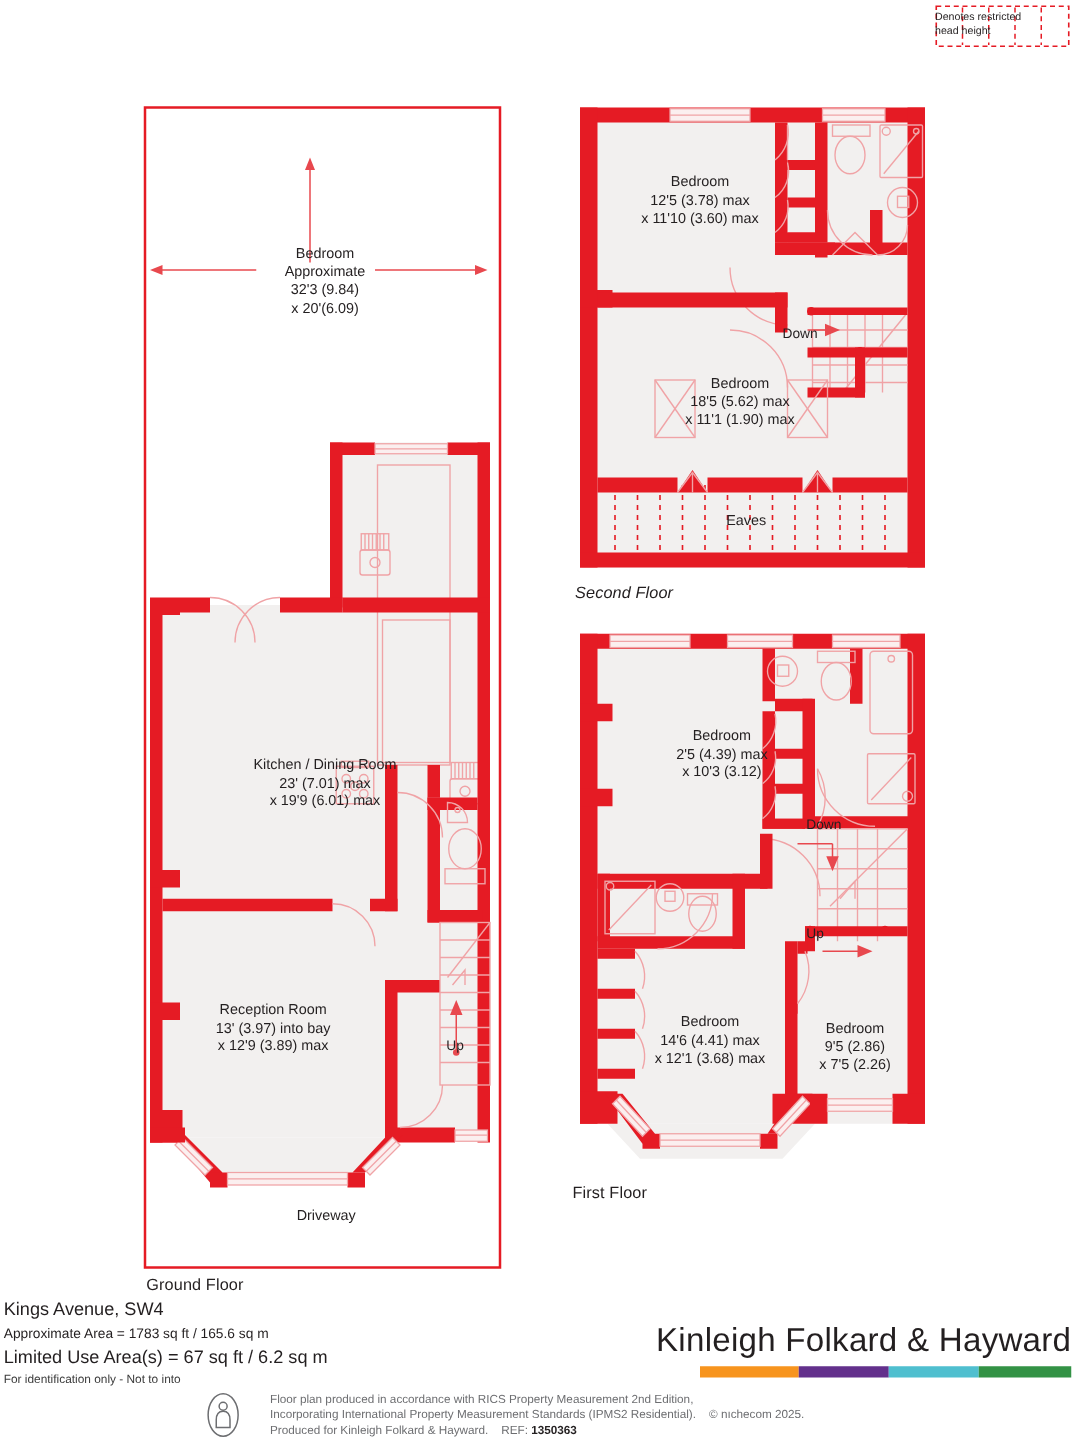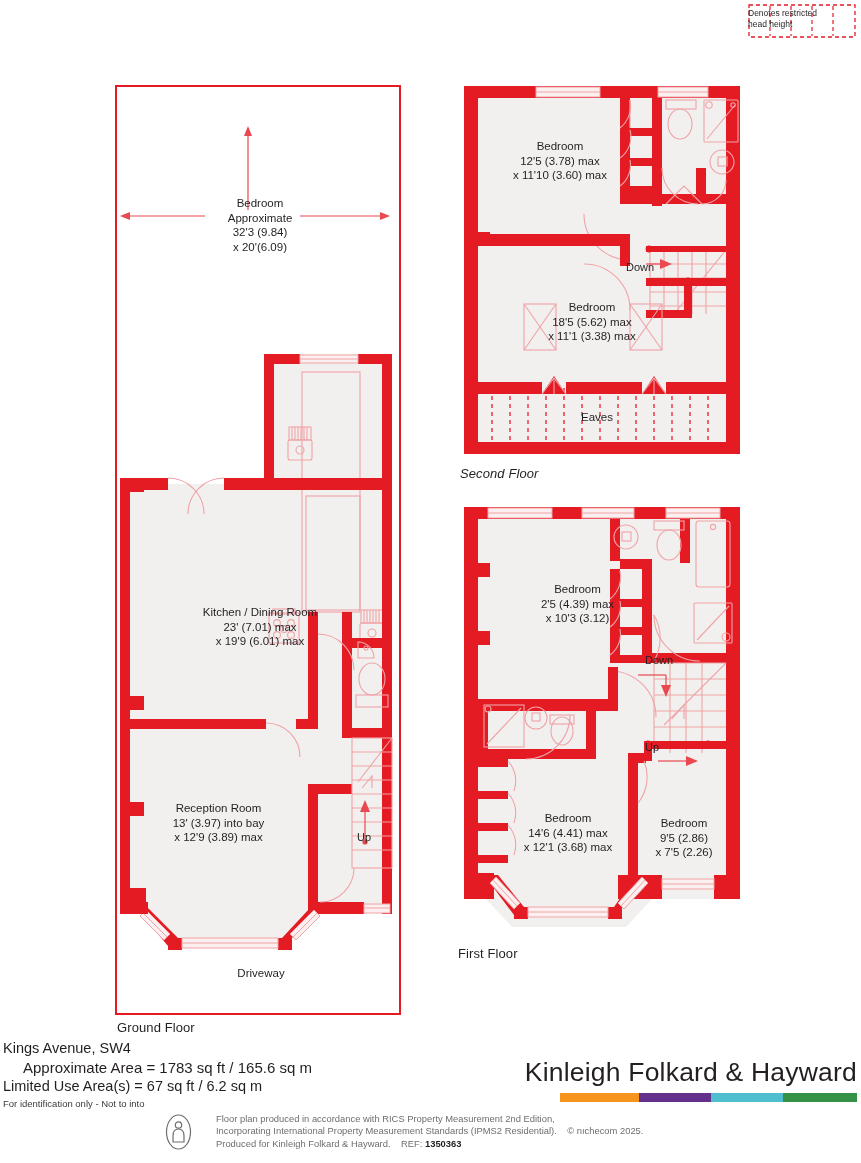--- a/index.html
+++ b/index.html
@@ -32,21 +32,21 @@
   }
   .room-label .nm{display:block;}
   .room-label .dim{display:block;}
 
   
   .tiny{position:absolute;font-size:11px;color:#231f20;white-space:nowrap;}
 
   
   #addr{left:3px;top:1039px;width:520px;}
   #addr .l1{font-size:14.5px;line-height:19px;}
-  #addr .l2{font-size:15px;line-height:19px;margin-left:20px;}
+  #addr .l2{font-size:11px;line-height:19px;}
   #addr .l3{font-size:14.5px;line-height:19px;}
   #addr .l4{font-size:9.5px;line-height:14px;margin-top:1px;color:#3b3b3b;}
 
   
   #brand{right:4px;top:1057px;text-align:right;}
   #brand .bname{
     font-size:26.5px;line-height:30px;color:#231f20;letter-spacing:.2px;
     white-space:nowrap;
   }
   #brand .bbar{display:flex;width:297px;height:9px;margin-top:6px;margin-left:auto;}
@@ -432,21 +432,21 @@
 
 <div class="room-label" style="left:480px;top:139px;width:160px;">
   <span class="nm">Bedroom</span>
   <span class="dim">12'5 (3.78) max</span>
   <span class="dim">x 11'10 (3.60) max</span>
 </div>
 
 <div class="room-label" style="left:513px;top:300px;width:158px;">
   <span class="nm">Bedroom</span>
   <span class="dim">18'5 (5.62) max</span>
-  <span class="dim">x 11'1 (3.38) max</span>
+  <span class="dim">x 11'1 (1.90) max</span>
 </div>
 
 <div class="room-label" style="left:562px;top:410px;width:70px;">
   <span class="nm">Eaves</span>
 </div>
 
 <div class="tiny" style="left:626px;top:261px;">Down</div>
 
 <div class="abs floor-caption" id="cap-second">Second Floor</div>
 

